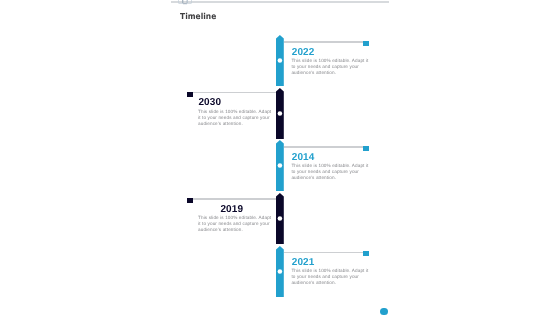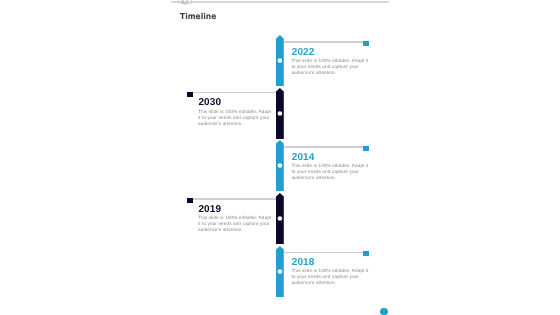--- a/index.html
+++ b/index.html
@@ -86,31 +86,31 @@
       <div class="desc" style="top: 163.1px; color: rgb(134, 135, 139);">This slide is 100% editable. Adapt it to your needs and capture your audience's attention.</div>
     </div>
 
     <div class="row left">
       <svg class="marker" viewBox="0 0 7.8 50.9" style="top: 193.1px;">
         <path class="mk-shape" d="M 3.9 0 L 7.8 3.6 L 7.8 50.9 L 0 50.9 L 0 3.6 Z" fill="#0a0729"></path>
         <circle class="mk-dot" cx="3.9" cy="25.45" r="2.3" fill="#ffffff"></circle>
       </svg>
       <div class="conn" style="top: 198.3px; background: rgb(205, 207, 210);"></div>
       <div class="sq" style="top: 198.1px; background: rgb(10, 7, 41);"></div>
-      <div class="year" style="top: 203.5px; color: rgb(10, 7, 41);">2019</div>
+      <div class="year" style="top: 203.5px; color: rgb(10, 7, 41); margin-left: 22px;">2019</div>
       <div class="desc" style="top: 215px; color: rgb(134, 135, 139);">This slide is 100% editable. Adapt it to your needs and capture your audience's attention.</div>
     </div>
 
     <div class="row right">
       <svg class="marker" viewBox="0 0 7.8 50.9" style="top: 245.6px;">
         <path class="mk-shape" d="M 3.9 0 L 7.8 3.6 L 7.8 50.9 L 0 50.9 L 0 3.6 Z" fill="#22a0cd"></path>
         <circle class="mk-dot" cx="3.9" cy="25.45" r="2.3" fill="#ffffff"></circle>
       </svg>
       <div class="conn" style="top: 251.5px; background: rgb(205, 207, 210);"></div>
       <div class="sq" style="top: 251.3px; background: rgb(34, 160, 205);"></div>
-      <div class="year" style="top: 256.7px; color: rgb(34, 160, 205);">2018</div>
+      <div class="year" style="top: 256.7px; color: rgb(34, 160, 205);">2021</div>
       <div class="desc" style="top: 268.2px; color: rgb(134, 135, 139);">This slide is 100% editable. Adapt it to your needs and capture your audience's attention.</div>
     </div>
 
   </div>
 
   <div class="botdot" style="background: rgb(34, 160, 205);"></div>
 </div>
 
 </body></html>

